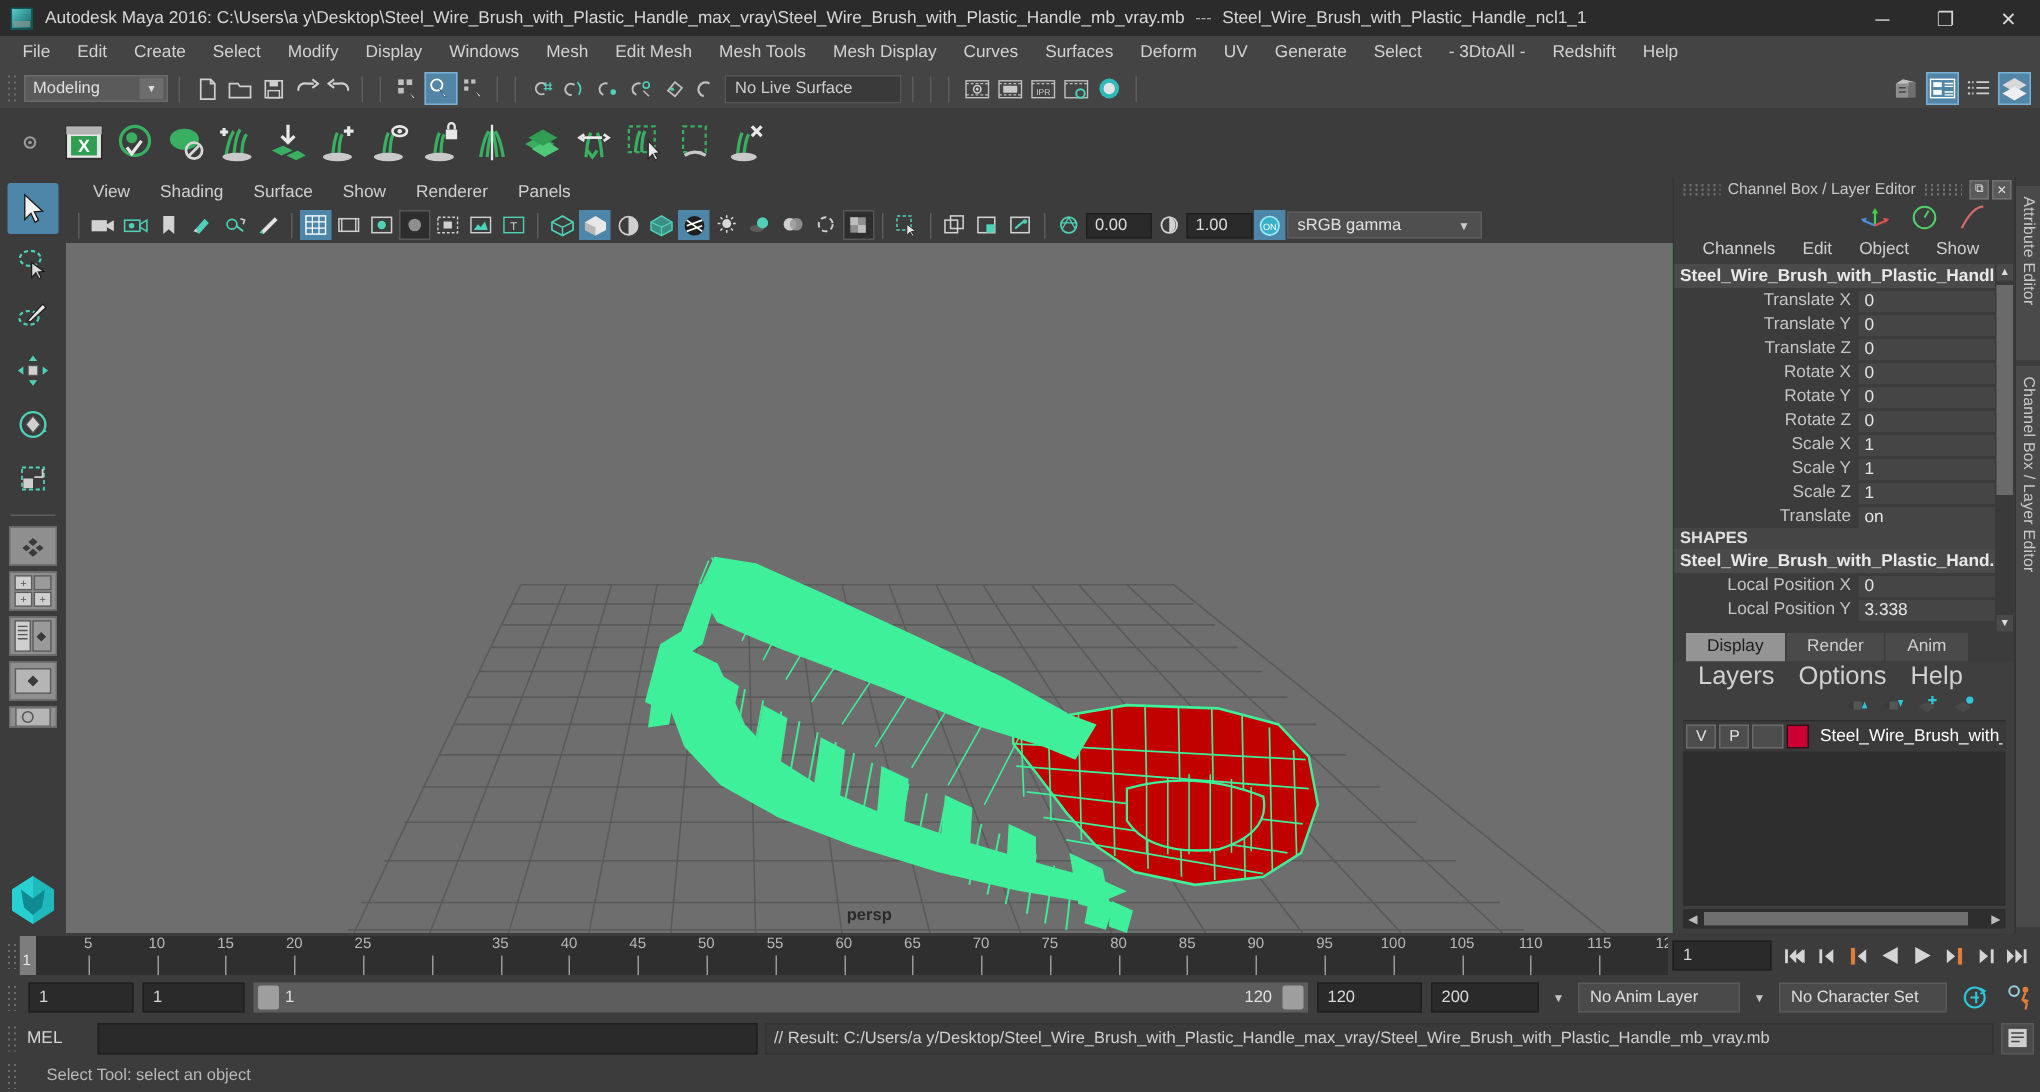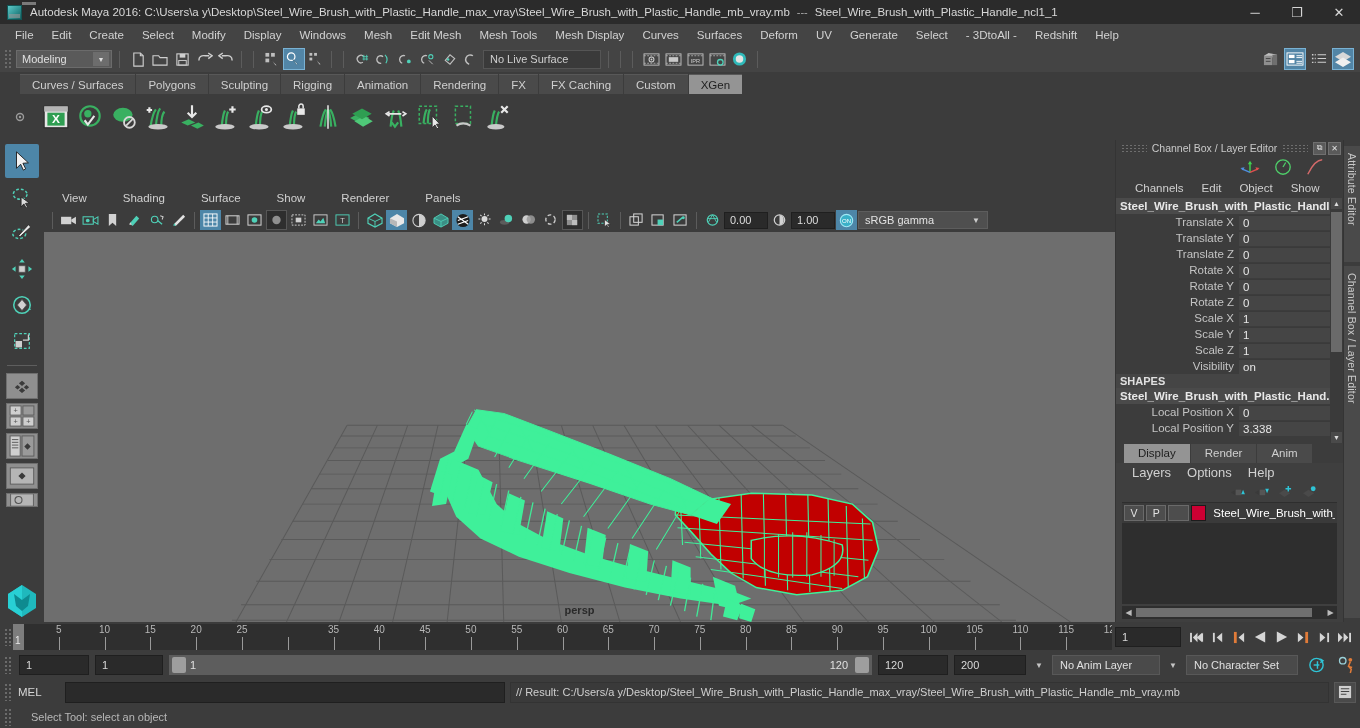--- a/index.html
+++ b/index.html
@@ -55,21 +55,21 @@
 
   
   .toolbox { width:44px; background:#3c3c3c; display:flex; flex-direction:column; align-items:center; padding-top:4px; gap:2px;}
   .tool { width:34px; height:34px; display:flex; align-items:center; justify-content:center; border-radius:2px;}
   .tool.active { background:#4d86a8; }
   .tool-sep { width:30px; height:1px; background:#5e5e5e; margin:5px 0; }
   .layoutbtn{ width:32px;height:26px; background:#8f8f8f; border:1px solid #6f6f6f; display:flex;align-items:center;justify-content:center; margin-bottom:2px;}
 
   
   .viewcol { flex:1 1 auto; display:flex; flex-direction:column; min-width:0; background:#3c3c3c; }
-  .panelmenu { height:20px; display:flex; align-items:center; padding-left:8px; gap:16px; flex:0 0 20px;margin-top:48px;}
+  .panelmenu { height:20px; display:flex; align-items:center; padding-left:8px; gap:0; flex:0 0 20px;}
   .pm-item { padding:0 10px; font-size:11.5px; color:#d0d0d0; line-height:20px; }
   .viewtoolbar { height:24px; display:flex; align-items:center; padding-left:4px; flex:0 0 24px; gap:1px;}
   .vbtn { width:21px; height:20px; display:flex; align-items:center; justify-content:center; position:relative;}
   .vbtn.on { background:#4d86a8; }
   .vbtn.pressed { background:#2e2e2e; border:1px solid #565656;}
   .numfield { width:44px; height:17px; background:#2a2a2a; border:1px solid #1f1f1f; color:#ddd; font-size:11px; display:flex; align-items:center; padding-left:5px; }
   .gammasel { width:130px; height:18px; background:#4f4f4f; border:1px solid #5d5d5d; display:flex; align-items:center; padding-left:6px; font-size:11px; color:#e2e2e2; position:relative;}
   .gammasel .arw{position:absolute;right:0;top:0;width:22px;height:16px;display:flex;align-items:center;justify-content:center;font-size:8px;color:#ccc;}
   .viewport { flex:1 1 auto; background:#22c55e; position:relative; overflow:hidden; min-height:0;}
   .persp-label{ position:absolute; bottom:6px; left:0; right:0; text-align:center; color:#2a2a2a; font-size:11px; font-weight:bold;}
@@ -91,21 +91,21 @@
   .cb-section{ background:#454545; color:#e0e0e0; font-size:11px; padding:1px 4px; font-weight:bold;}
   .cb-scroll{ position:absolute; right:0; top:0; width:13px; bottom:0; background:#3a3a3a;}
   .cb-thumb{ position:absolute; right:1px; width:11px; background:#6a6a6a;}
   .cb-arrow{position:absolute;right:1px;width:11px;height:11px;background:#4a4a4a;display:flex;align-items:center;justify-content:center;font-size:7px;color:#ddd;}
 
   .le-tabs { display:flex; height:20px; padding-left:8px; align-items:flex-end; background:#3c3c3c;}
   .le-tab { height:19px; line-height:19px; padding:0 14px; font-size:11.5px; background:#4a4a4a; color:#cfcfcf; margin-right:1px;}
   .le-tab.active{ background:#949494; color:#1e1e1e;}
   .le-body{ background:#3f3f3f; flex:1 1 auto; display:flex; flex-direction:column; min-height:0;}
   .le-menu{height:19px;display:flex;align-items:center;padding-left:8px;}
-  .le-menu .mi{padding:0 8px;font-size:13px;color:#d0d0d0;}
+  .le-menu .mi{padding:0 8px;font-size:17px;color:#d0d0d0;}
   .le-icons{height:18px;display:flex;align-items:center;justify-content:flex-end;padding-right:26px;gap:9px;}
   .le-list{ margin:2px 6px; background:#2e2e2e; flex:1 1 auto; min-height:0; position:relative;}
   .le-row{ display:flex; align-items:center; height:20px; background:#3a3a3a; padding:0 2px; gap:2px; margin-top:1px;}
   .le-cell{ width:22px; height:16px; background:#4d4d4d; border:1px solid #6a6a6a; display:flex; align-items:center; justify-content:center; font-size:10.5px; color:#e2e2e2;}
   .le-swatch{ width:17px; height:16px; border:1px solid #1c1c1c;}
   .le-name{ font-size:11.5px; color:#ffffff; padding-left:5px; white-space:nowrap; overflow:hidden;}
   .le-hscroll{ height:13px; margin:0 6px 3px 6px; background:#2e2e2e; display:flex; align-items:center; position:relative;}
   .le-hthumb{ position:absolute; left:14px; width:176px; height:9px; background:#6f6f6f; }
   .le-harrow{ width:13px; text-align:center; font-size:8px; color:#bbb;}
 
@@ -350,33 +350,20 @@
       </div>
       <div class="sbtn on">
         <svg width="18" height="17" viewBox="0 0 19 18">
             <path d="M9.5 1 L18 6 9.5 11 1 6z" fill="#d8d8d8"></path>
             <path d="M9.5 7 L18 12 9.5 17 1 12z" fill="#efefef"></path>
           </svg>
       </div>
     </div>
   </div>
 
-  <div class="shelftabs" id="shelftabs">
-    <div class="shelf-handle"></div>
-  <div class="stab">Curves / Surfaces</div>
-      <div class="stab">Polygons</div>
-      <div class="stab">Sculpting</div>
-      <div class="stab">Rigging</div>
-      <div class="stab">Animation</div>
-      <div class="stab">Rendering</div>
-      <div class="stab">FX</div>
-      <div class="stab">FX Caching</div>
-      <div class="stab">Custom</div>
-      <div class="stab active">XGen</div>
-    </div>
 
   <div class="shelf">
     <div class="shelf-left">
       <svg width="14" height="14" viewBox="0 0 16 16">
           <circle cx="8" cy="8" r="4" fill="none" stroke="#9a9a9a" stroke-width="1.6"></circle>
           <circle cx="8" cy="8" r="1.4" fill="#9a9a9a"></circle>
         </svg>
     </div>
     <div class="shelf-items" id="shelfitems">
         <div class="shelfbtn">
@@ -890,21 +877,21 @@
             </div>
             <div class="cb-row">
               <div class="cb-lbl">Scale Y</div>
               <div class="cb-val">1</div>
             </div>
             <div class="cb-row">
               <div class="cb-lbl">Scale Z</div>
               <div class="cb-val">1</div>
             </div>
             <div class="cb-row">
-              <div class="cb-lbl">Visibility</div>
+              <div class="cb-lbl">Translate</div>
               <div class="cb-val">on</div>
             </div>
           </div>
         <div class="cb-section" style="margin-right:13px;">SHAPES</div>
         <div class="cb-node" style="margin-right:13px;">Steel_Wire_Brush_with_Plastic_Hand...</div>
         <div class="cb-rows" id="cbshaperows">
             <div class="cb-row">
               <div class="cb-lbl">Local Position X</div>
               <div class="cb-val">0</div>
             </div>

